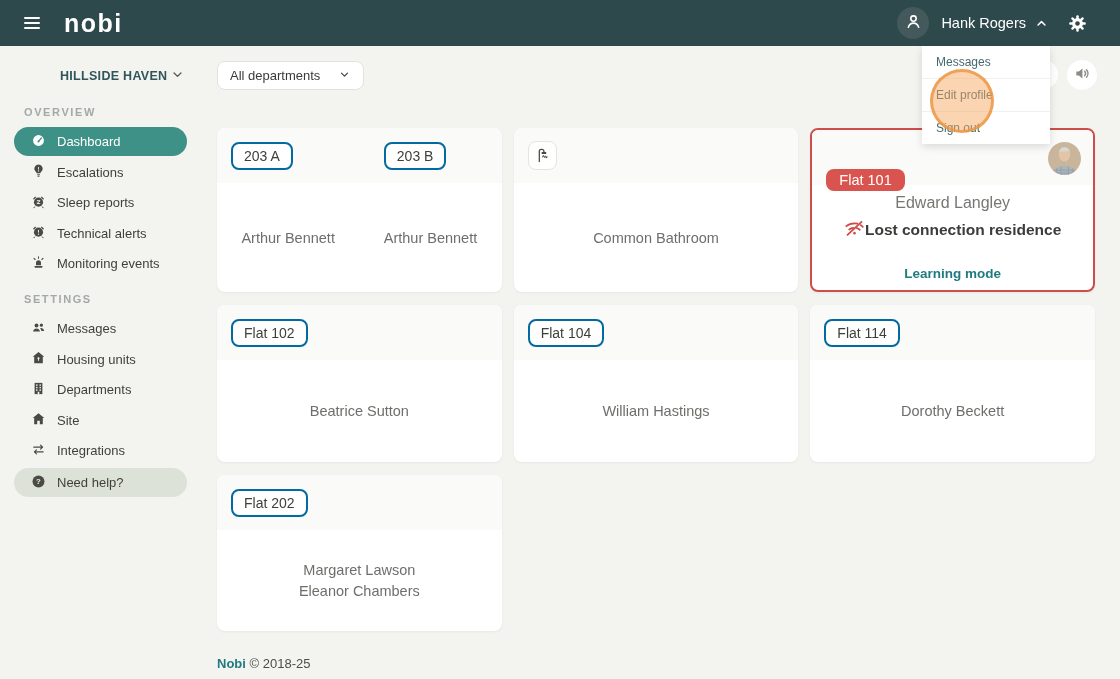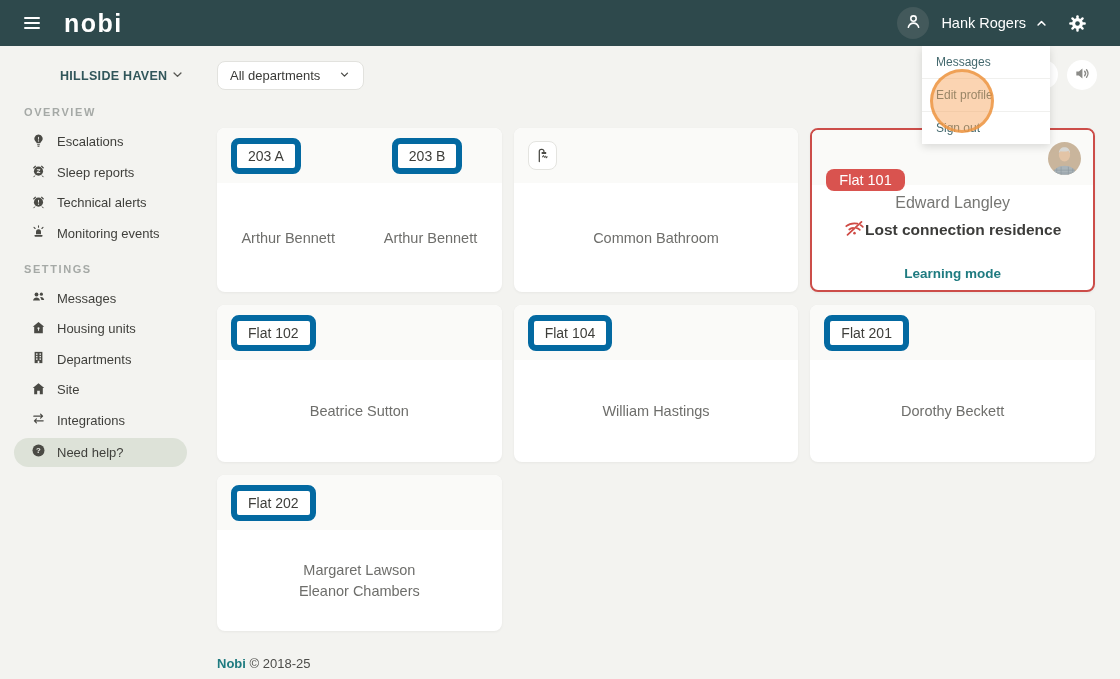--- a/index.html
+++ b/index.html
@@ -37,21 +37,21 @@
   .filter-select { width:147px; height:29px; background:#fff; border:1px solid #e2e2de; border-radius:8px; display:flex; align-items:center; justify-content:space-between; padding:8px 12px; font-size:13px; color:#3a3a37; cursor:pointer; }
   .filter-select svg { width:13px; height:13px; color:#4a4a46; }
 
   .cards-grid { margin-top:38px; display:grid; grid-template-columns:repeat(3,1fr); grid-template-rows:164px 157px 156px; gap:13px 12px; }
   .card { background:#fff; border-radius:8px; box-shadow:0 1px 3px rgba(0,0,0,.05); display:flex; flex-direction:column; overflow:hidden; position:relative; cursor:pointer; }
   .card-head { height:55px; background:#fafaf8; display:flex; align-items:center; padding:0 14px; flex-shrink:0; }
   .card-head.double { gap:91px; }
   .card-body { flex:1; display:flex; align-items:center; justify-content:center; color:#6e6e6b; font-size:14.5px; }
   .card-body.split { justify-content:space-around;align-items:center; }
   .card-body.column { flex-direction:column; }
-  .chip { background:#fff; border:6px solid #0369a1; border-radius:8px; padding:4px 11px; font-size:14px; color:#3e3e3a; }
+  .chip { background:#fff; border:2px solid #0369a1; border-radius:8px; padding:4px 11px; font-size:14px; color:#3e3e3a; }
   .icon-chip { width:29px; height:29px; border:1px solid #e4e4e0; border-radius:8px; background:#fff; display:flex; align-items:center; justify-content:center; color:#4a4a45; }
   .icon-chip svg { width:17px; height:17px; }
   .card.alert { border:2px solid #cc4d49; }
   .chip-red { background:#d9534f; color:#fff; border:none; border-radius:8px; padding:3px 13px; font-size:14.5px;margin-top:44px; }
   .resident-avatar { position:absolute; top:12px; right:12px; width:33px; height:33px; border-radius:50%; overflow:hidden; }
   .status-name { color:#767673; font-size:16px; margin-bottom:6px; }
   .status-row { display:flex; align-items:center; gap:0; margin-bottom:24px; }
   .status-row svg { width:21px; height:21px; }
   .status-text { color:#3c3c3a; font-size:15.5px; font-weight:bold; }
   .mode-link { color:#1f7b80; font-size:13.5px; font-weight:bold; cursor:pointer; }
@@ -122,20 +122,30 @@
       <span class="site-name">HILLSIDE HAVEN</span>
       <span>
         <svg viewBox="0 0 24 24" width="15" height="15" fill="none" stroke="currentColor" stroke-width="2.2" stroke-linecap="round" stroke-linejoin="round">
             <path d="M6.5 9.5L12 15l5.5-5.5"></path>
           </svg>
       </span>
     </div>
 
     <div class="section-label">OVERVIEW</div>
 
+    <div class="nav-item active">
+      <span>
+        <svg viewBox="0 0 24 24" width="15" height="15">
+            <circle cx="12" cy="12" r="8.7" fill="currentColor"></circle>
+            <path d="M12 13.5L16.6 8" stroke="#3e9186" stroke-width="2" stroke-linecap="round" fill="none"></path>
+            <circle cx="12" cy="13.5" r="1.7" fill="#3e9186"></circle>
+          </svg>
+      </span>
+      <span>Dashboard</span>
+    </div>
 
     <div class="nav-item">
       <span>
         <svg viewBox="0 0 24 24" width="15" height="15" fill="currentColor">
             <path d="M12 2.5A6.5 6.5 0 008 14.2c.7.6 1.2 1.5 1.2 2.3h5.6c0-.8.5-1.7 1.2-2.3A6.5 6.5 0 0012 2.5z"></path>
             <rect x="9.6" y="17.8" width="4.8" height="1.7" rx=".85"></rect>
             <rect x="10.4" y="20.4" width="3.2" height="1.6" rx=".8"></rect>
             <rect x="11.3" y="5.8" width="1.4" height="4.8" rx=".7" fill="#f3f3f0"></rect>
             <circle cx="12" cy="12.6" r="1" fill="#f3f3f0"></circle>
           </svg>
@@ -345,21 +355,21 @@
         <div class="card-head">
           <span class="chip">Flat 104</span>
         </div>
         <div class="card-body">
           <span>William Hastings</span>
         </div>
       </div>
 
       <div class="card">
         <div class="card-head">
-          <span class="chip">Flat 201</span>
+          <span class="chip">Flat 114</span>
         </div>
         <div class="card-body">
           <span>Dorothy Beckett</span>
         </div>
       </div>
 
       <div class="card">
         <div class="card-head">
           <span class="chip">Flat 202</span>
         </div>

